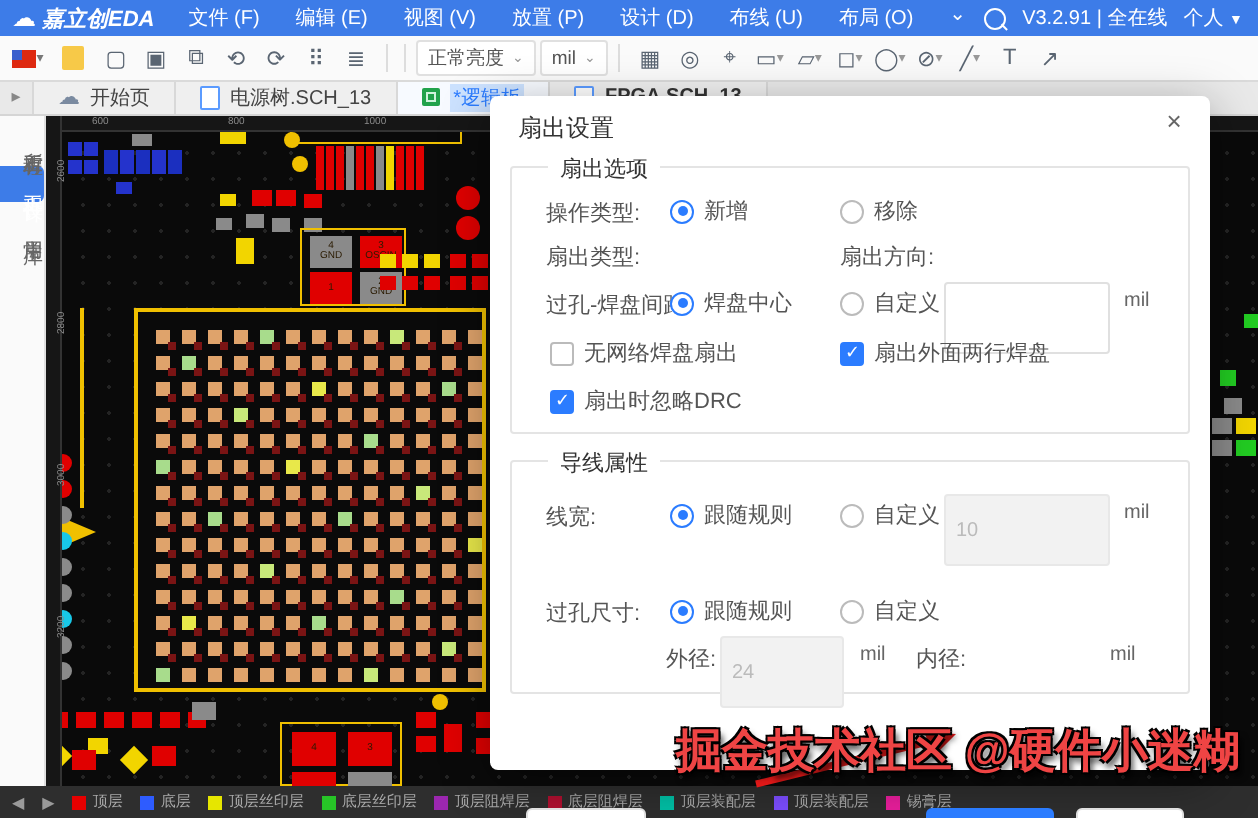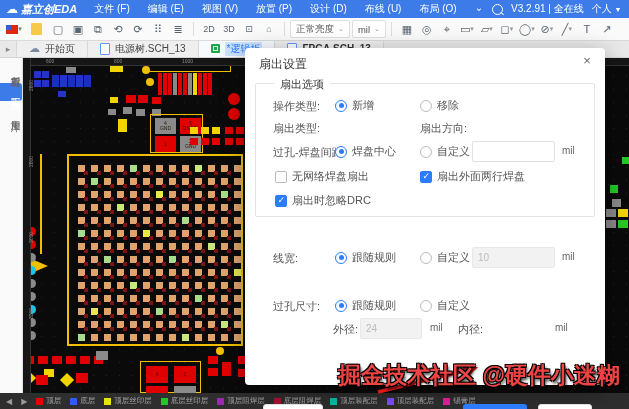--- a/index.html
+++ b/index.html
@@ -59,21 +59,21 @@
   .legend{position:absolute;left:18px;top:-7px;background:#fff;padding:0 6px;font-size:11px;color:#333;}
   .row{position:absolute;left:0;right:0;height:20px;}
   .row .lab{position:absolute;left:28px;top:4px;font-size:11px;color:#555;white-space:nowrap;}
   .opt{position:absolute;top:3px;display:flex;align-items:center;gap:5px;font-size:11px;color:#555;white-space:nowrap;}
   .radio{width:12px;height:12px;border:1px solid #BBB;border-radius:50%;background:#fff;box-sizing:border-box;}
   .radio.on{border:1px solid #2B7CFF;position:relative;}
   .radio.on:after{content:"";position:absolute;left:2.5px;top:2.5px;width:5px;height:5px;border-radius:50%;background:#2B7CFF;}
   .cbx{width:12px;height:12px;border:1px solid #BBB;border-radius:2px;background:#fff;box-sizing:border-box;}
   .cbx.on{background:#2B7CFF;border-color:#2B7CFF;position:relative;}
   .cbx.on:after{content:"✓";position:absolute;color:#fff;font-size:9px;left:1.5px;top:-1px;}
-  .txt{position:absolute;top:0;height:21px;border:1px solid #E0E0E0;border-radius:2px;box-sizing:border-box;
+  .txt{position:absolute;top:0;height:36px;border:1px solid #E0E0E0;border-radius:2px;box-sizing:border-box;
        font-size:10px;color:#555;padding:0 5px;background:#fff;font-family:inherit;}
   .txt.dis{background:#F2F2F2;color:#BBB;border-color:#E8E8E8;}
   .sel{position:absolute;top:0;height:20px;border:1px solid #E0E0E0;border-radius:2px;box-sizing:border-box;background:#fff;
        display:flex;align-items:center;justify-content:space-between;padding:0 6px;font-size:10.5px;color:#444;}
   .sel .caret{color:#999;font-size:7px;}
   .sel.dis{background:#F2F2F2;}
   .unit{position:absolute;top:4px;font-size:10px;color:#666;}
   .btn{position:absolute;height:24px;border-radius:3px;box-sizing:border-box;display:flex;align-items:center;justify-content:center;font-size:11px;}
   .btn.ghost{border:1px solid #E0E0E0;background:#fff;color:#2B7CFF;}
   .btn.primary{background:#2B7CFF;color:#fff;}
@@ -127,26 +127,20 @@
     <span style="display:flex;">
         <span class="ticon">▢</span>
         <span class="ticon">▣</span>
         <span class="ticon">⧉</span>
         <span class="ticon">⟲</span>
         <span class="ticon">⟳</span>
         <span class="ticon">⠿</span>
         <span class="ticon">≣</span>
       </span>
     <span class="tsep"></span>
-    <span style="display:flex;">
-        <span class="ticon small">2D</span>
-        <span class="ticon small">3D</span>
-        <span class="ticon small">⊡</span>
-        <span class="ticon small">⌂</span>
-      </span>
     <span class="tsep"></span>
     <span class="tselect">
         <span>正常亮度</span>
         <span class="caret">⌄</span>
       </span>
     <span class="tselect">
         <span>mil</span>
         <span class="caret">⌄</span>
       </span>
     <span class="tsep"></span>
@@ -701,20 +695,23 @@
           <span>扇出外面两行焊盘</span>
         </span>
     </div>
     <div class="row" style="top:142px;">
       <span class="opt" style="left:30px;">
           <span class="cbx on"></span>
           <span>扇出时忽略DRC</span>
         </span>
     </div>
 
+    <div class="fieldset" style="top:182px;height:115px;">
+      <span class="legend">导线属性</span>
+    </div>
     <div class="row" style="top:199px;">
       <span class="lab">线宽:</span>
       <span class="opt" style="left:90px;">
           <span class="radio on"></span>
           <span>跟随规则</span>
         </span>
       <span class="opt" style="left:175px;">
           <span class="radio"></span>
           <span>自定义</span>
         </span>

